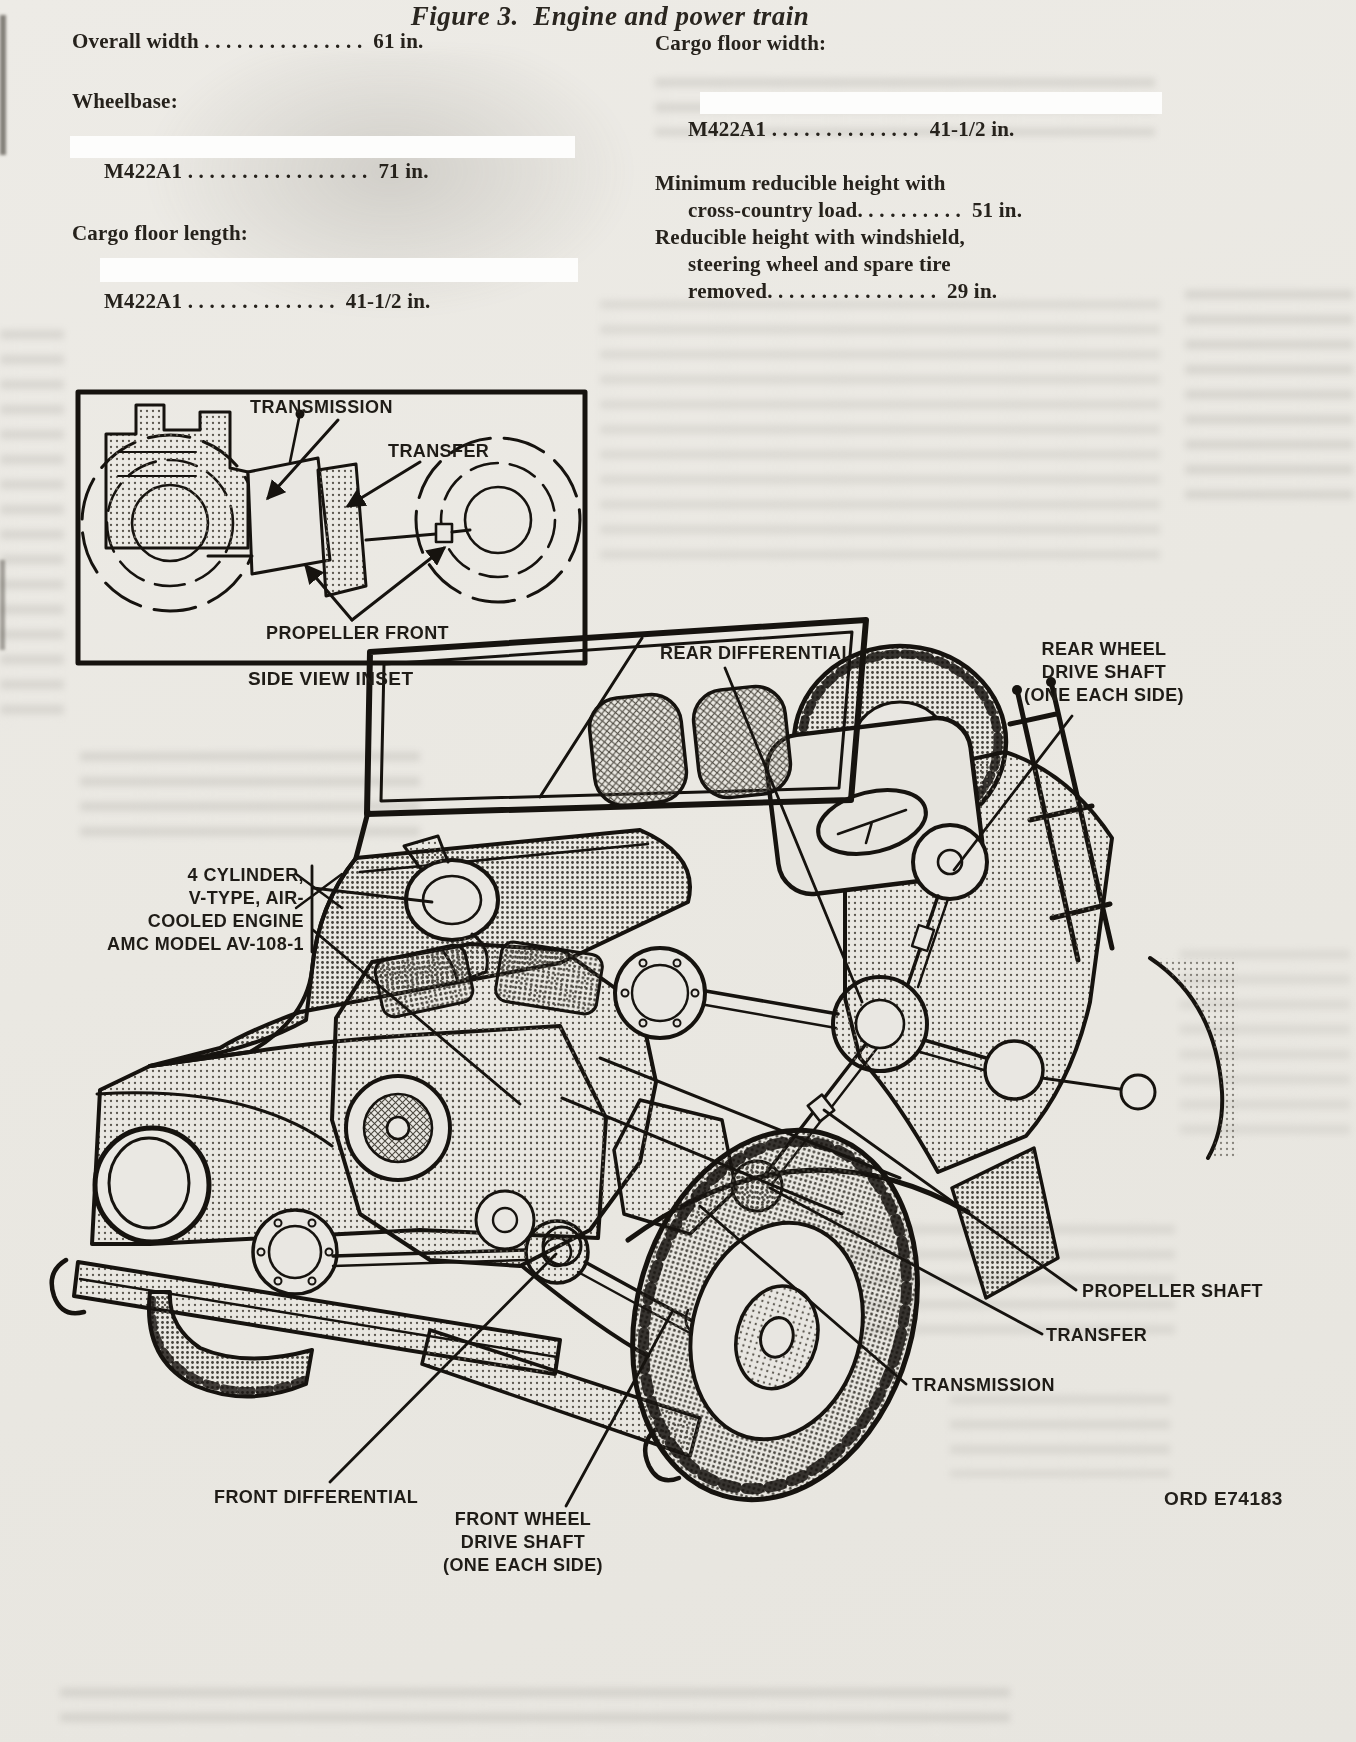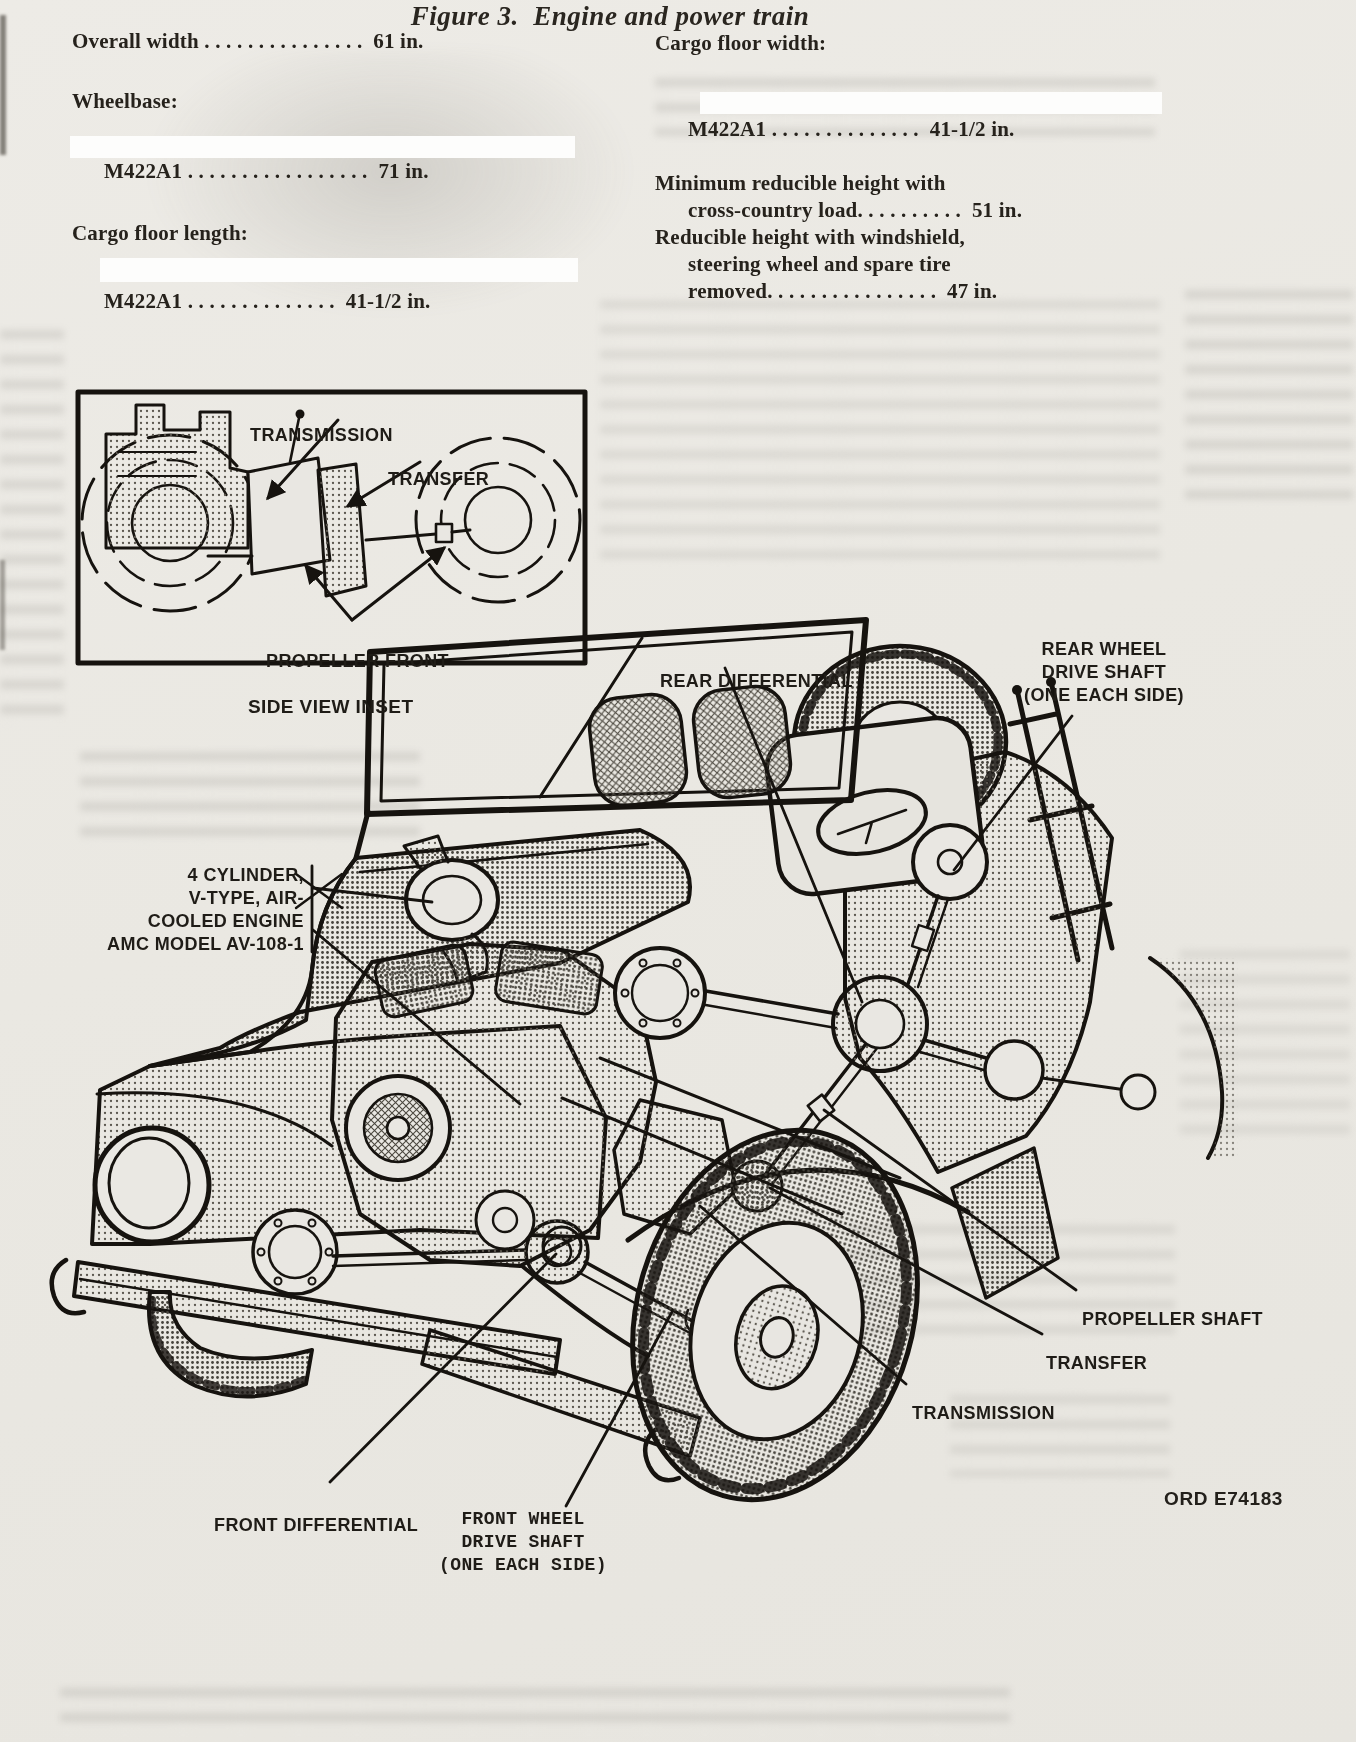--- a/index.html
+++ b/index.html
@@ -6,21 +6,21 @@
   body{width:1356px;height:1742px;overflow:hidden;background:#d8d6d1;}
   .page{position:relative;width:1356px;height:1742px;
         background:linear-gradient(160deg,#edebe6 0%,#eae8e2 45%,#e7e5df 100%);
         font-family:"Liberation Sans",sans-serif;}
   
   .spec{position:absolute;white-space:pre;
         font:700 21px/26px "Liberation Serif",serif;
         color:#26221c;letter-spacing:.2px;z-index:4;}
   .lbl{position:absolute;white-space:nowrap;
        font:700 18px/23px "Liberation Sans",sans-serif;
-       color:#1f1c17;letter-spacing:.4px;z-index:4;margin-top:28px;}
+       color:#1f1c17;letter-spacing:.4px;z-index:4;}
   .lbl-block{position:absolute;font:700 18px/23px "Liberation Sans",sans-serif;
        color:#1f1c17;letter-spacing:.4px;z-index:4;}
   .lbl-block span{display:block;}
   .caption{position:absolute;left:0;top:1650;width:1220px;text-align:center;
        font:italic 700 27px/32px "Liberation Serif",serif;color:#2a2620;
        letter-spacing:.5px;white-space:pre;z-index:4;}
   .ord{position:absolute;font:700 19px/22px "Liberation Sans",sans-serif;
        color:#23201b;letter-spacing:.6px;z-index:4;}
   
   .whiteout{position:absolute;background:#fdfdfc;z-index:2;}
@@ -62,21 +62,21 @@
   <div class="spec" style="left:104px;top:158px;">M422A1 . . . . . . . . . . . . . . . . .  71 in.</div>
   <div class="spec" style="left:72px;top:220px;">Cargo floor length:</div>
   <div class="spec" style="left:104px;top:288px;">M422A1 . . . . . . . . . . . . . .  41-1/2 in.</div>
 
   <div class="spec" style="left:655px;top:30px;">Cargo floor width:</div>
   <div class="spec" style="left:688px;top:116px;">M422A1 . . . . . . . . . . . . . .  41-1/2 in.</div>
   <div class="spec" style="left:655px;top:170px;">Minimum reducible height with</div>
   <div class="spec" style="left:688px;top:197px;">cross-country load. . . . . . . . . .  51 in.</div>
   <div class="spec" style="left:655px;top:224px;">Reducible height with windshield,</div>
   <div class="spec" style="left:688px;top:251px;">steering wheel and spare tire</div>
-  <div class="spec" style="left:688px;top:278px;">removed. . . . . . . . . . . . . . . .  47 in.</div>
+  <div class="spec" style="left:688px;top:278px;">removed. . . . . . . . . . . . . . . .  29 in.</div>
 
   <svg class="art" width="1356" height="1742" viewBox="0 0 1356 1742" xmlns="http://www.w3.org/2000/svg">
     <defs>
       <pattern id="dl" width="6" height="6" patternUnits="userSpaceOnUse">
           <circle cx="3" cy="3" r="1.15" fill="#5a564e"></circle>
         </pattern>
       <pattern id="dm" width="5" height="5" patternUnits="userSpaceOnUse">
           <circle cx="2.5" cy="2.5" r="1.4" fill="#46433c"></circle>
         </pattern>
       <pattern id="cx" width="7" height="7" patternUnits="userSpaceOnUse">
@@ -271,21 +271,21 @@
     <span>V-TYPE, AIR-</span>
     <span>COOLED ENGINE</span>
     <span>AMC MODEL AV-108-1</span>
   </div>
 
   <div class="lbl" style="left:1082px;top:1280px;">PROPELLER SHAFT</div>
   <div class="lbl" style="left:1046px;top:1324px;">TRANSFER</div>
   <div class="lbl" style="left:912px;top:1374px;">TRANSMISSION</div>
   <div class="lbl" style="left:214px;top:1486px;">FRONT DIFFERENTIAL</div>
 
-  <div class="lbl-block" style="left:415px;top:1508px;width:216px;text-align:center;font-family:Liberation Mono, monospace;">
+  <div class="lbl-block" style="left:415px;top:1508px;width:216px;text-align:center;">
     <span>FRONT WHEEL</span>
     <span>DRIVE SHAFT</span>
     <span>(ONE EACH SIDE)</span>
   </div>
 
   <div class="ord" style="left:1164px;top:1488px;">ORD E74183</div>
 
   <div class="caption">Figure 3.  Engine and power train</div>
 
 </div>

